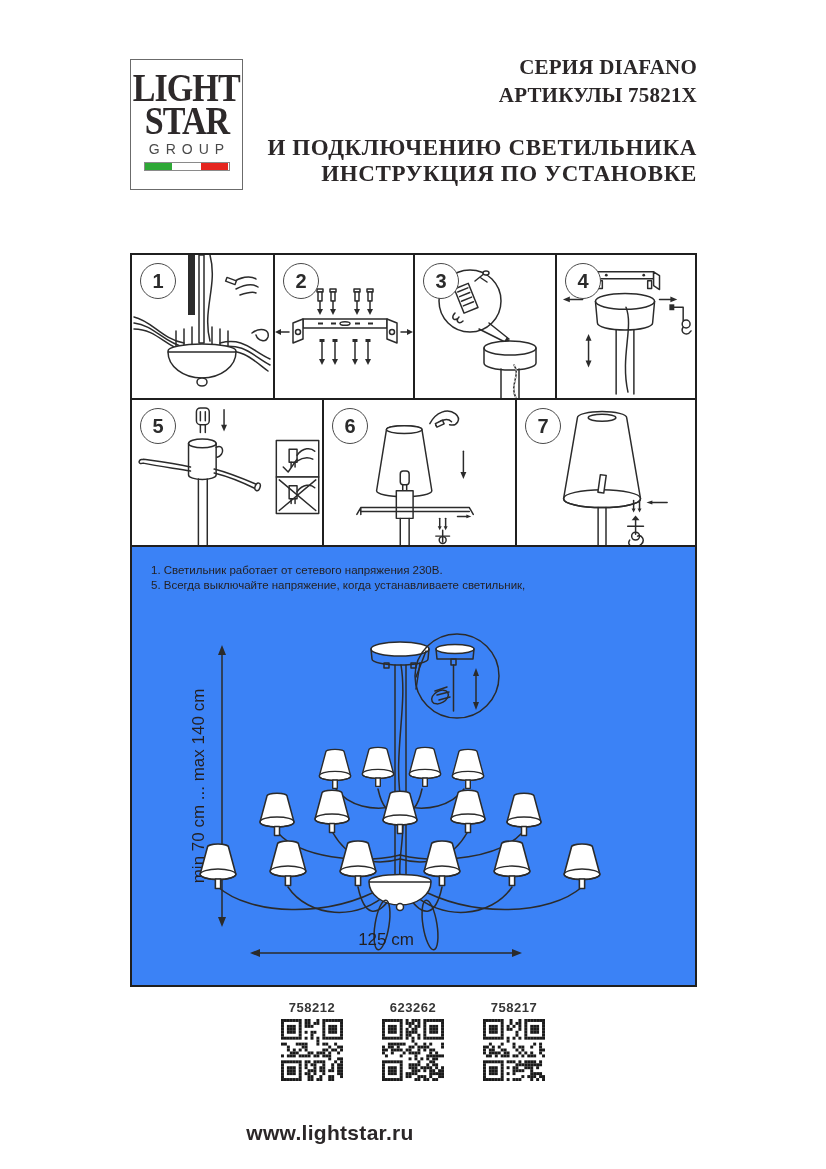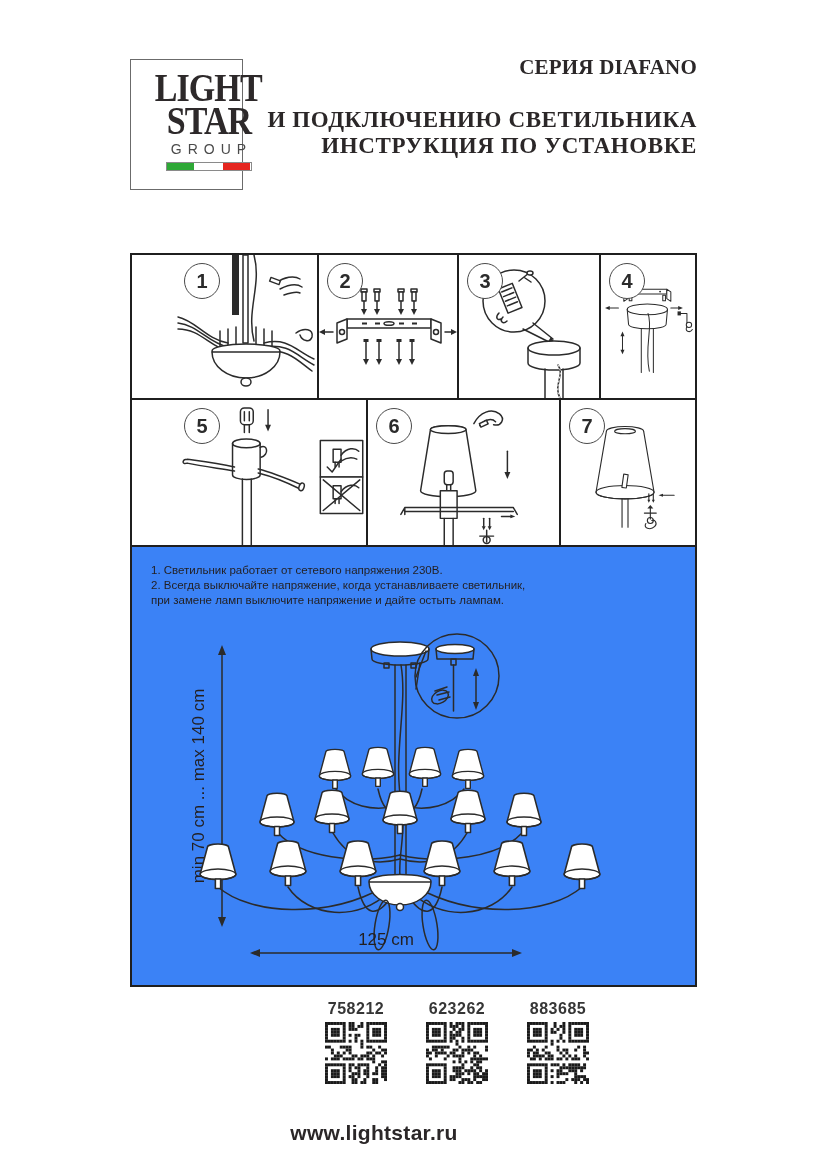--- a/index.html
+++ b/index.html
@@ -1,18 +1,18 @@
 <!DOCTYPE html>
 <html><head>
 <meta charset="utf-8">
 <style>
   html,body{margin:0;padding:0;background:#ffffff;}
   #page{position:relative;width:826px;height:1169px;background:#fff;margin:0 auto;overflow:hidden;
         font-family:"Liberation Sans",sans-serif;color:#231f20;}
-  .abs{position:absolute;padding-left:44px;}
+  .abs{position:absolute;}
   
   .logo-box{left:130px;top:59px;width:113px;height:131px;border:1.5px solid #6b6b6b;background:#fff;
             display:flex;flex-direction:column;align-items:center;justify-content:flex-start;box-sizing:border-box;}
   .logo-word{font-family:"Liberation Serif","DejaVu Serif",serif;font-weight:bold;font-size:37px;line-height:0.88;
              letter-spacing:-1px;color:#2d292a;transform:scale(.92,1.08);transform-origin:center top;}
   .logo-word.first{margin-top:11px;}
   .logo-group{font-size:14px;letter-spacing:6px;color:#4a4a4a;margin-top:5px;margin-left:6px;font-weight:400;}
   .flag{margin-top:5px;width:84px;height:7px;border:1px solid #8a8a8a;display:flex;box-sizing:content-box;}
   .flag span{height:100%;}
   
@@ -30,21 +30,21 @@
   svg{display:block;}
   .ink{stroke:#2b2b2b;stroke-width:1.5;fill:none;stroke-linecap:round;stroke-linejoin:round;}
   .inkf{stroke:#2b2b2b;stroke-width:1.5;fill:#ffffff;stroke-linejoin:round;}
   .dark{fill:#2b2b2b;stroke:none;}
   
   .bigbox{left:130px;top:545px;width:567px;height:442px;border:2px solid #1f1f1f;box-sizing:border-box;background:#3b82f6;}
   .notes{position:absolute;left:19px;top:16px;font-size:11.5px;line-height:15px;color:#231f20;}
   
   .qr-row{left:0;top:1000px;width:826px;display:flex;justify-content:center;gap:39px;}
   .qr-item{width:62px;display:flex;flex-direction:column;align-items:center;}
-  .qr-label{font-size:16px;font-weight:bold;color:#363636;letter-spacing:0.5px;margin-bottom:4px;}
+  .qr-label{font-size:13px;font-weight:bold;color:#363636;letter-spacing:0.5px;margin-bottom:4px;}
   
   .footer{left:0;top:1121px;width:660px;text-align:center;font-size:21px;font-weight:bold;color:#2b2728;letter-spacing:0.3px;}
 </style>
 </head>
 <body>
 
 <div id="page">
 
   <div class="abs logo-box">
     <div class="logo-word first">LIGHT</div>
@@ -52,20 +52,21 @@
     <div class="logo-group">GROUP</div>
     <div class="flag">
       <span style="width:33%;background:#2ea836"></span>
       <span style="width:34%;background:#ffffff"></span>
       <span style="width:33%;background:#e52620"></span>
     </div>
   </div>
 
   <div class="abs title-block">
     <div class="t-small">СЕРИЯ DIAFANO</div>
+    <div class="t-small">АРТИКУЛЫ 75821X</div>
     <div class="t-gap"></div>
     <div class="t-big">И ПОДКЛЮЧЕНИЮ СВЕТИЛЬНИКА</div>
     <div class="t-big">ИНСТРУКЦИЯ ПО УСТАНОВКЕ</div>
   </div>
 
   <div class="abs grid-row" style="left:130px;top:253px;width:567px;height:147px;">
 
     <div class="cell" style="width:143px;">
       <div class="stepnum">1</div>
       <svg class="art" viewBox="0 0 141 143">
@@ -298,22 +299,21 @@
         <polygon points="116,122 124,122 120,117" class="dark"></polygon>
         <circle cx="120" cy="138" r="4" class="ink"></circle>
         <path class="ink" d="M114,142 C110,148 120,152 126,146 C130,142 126,136 122,138" stroke-width="1.2"></path>
       </svg>
     </div>
   </div>
 
   <div class="abs bigbox">
     <div class="notes">
       <div>1. Светильник работает от сетевого напряжения 230В.</div>
-      <div>2. Всегда выключайте напряжение, когда устанавливаете светильник,</div>
-      <div>при замене ламп выключите напряжение и дайте остыть лампам.</div>
+      <div>5. Всегда выключайте напряжение, когда устанавливаете светильник,</div>
     </div>
 
     <svg class="art" viewBox="0 0 563 438">
       <defs>
         <g id="shade">
           <path d="M-10,0 L-17,26 A17,5 0 0 0 17,26 L10,0 A10,2.8 0 0 0 -10,0 Z" class="inkf"></path>
           <ellipse cx="0" cy="26" rx="17" ry="5" fill="none" stroke="#2b2b2b" stroke-width="1.3"></ellipse>
           <rect x="-2.5" y="30.5" width="5" height="9" class="inkf" stroke-width="1.2"></rect>
         </g>
       </defs>
@@ -859,21 +859,21 @@
             <rect x="3" y="60" width="3" height="3" fill="#1a1a1a"></rect>
             <rect x="6" y="60" width="3" height="3" fill="#1a1a1a"></rect>
             <rect x="9" y="60" width="3" height="3" fill="#1a1a1a"></rect>
             <rect x="12" y="60" width="3" height="3" fill="#1a1a1a"></rect>
             <rect x="15" y="60" width="3" height="3" fill="#1a1a1a"></rect>
             <rect x="18" y="60" width="3" height="3" fill="#1a1a1a"></rect>
           </svg>
         </div>
     </div>
     <div class="qr-item">
-      <div class="qr-label">883685</div>
+      <div class="qr-label">758217</div>
       <div class="qr">
           <svg width="62" height="62" viewBox="0 0 63 63" xmlns="http://www.w3.org/2000/svg">
             <rect x="27" y="0" width="3" height="3" fill="#1a1a1a"></rect>
             <rect x="36" y="0" width="3" height="3" fill="#1a1a1a"></rect>
             <rect x="27" y="3" width="3" height="3" fill="#1a1a1a"></rect>
             <rect x="33" y="3" width="3" height="3" fill="#1a1a1a"></rect>
             <rect x="36" y="3" width="3" height="3" fill="#1a1a1a"></rect>
             <rect x="24" y="6" width="3" height="3" fill="#1a1a1a"></rect>
             <rect x="30" y="6" width="3" height="3" fill="#1a1a1a"></rect>
             <rect x="36" y="6" width="3" height="3" fill="#1a1a1a"></rect>

